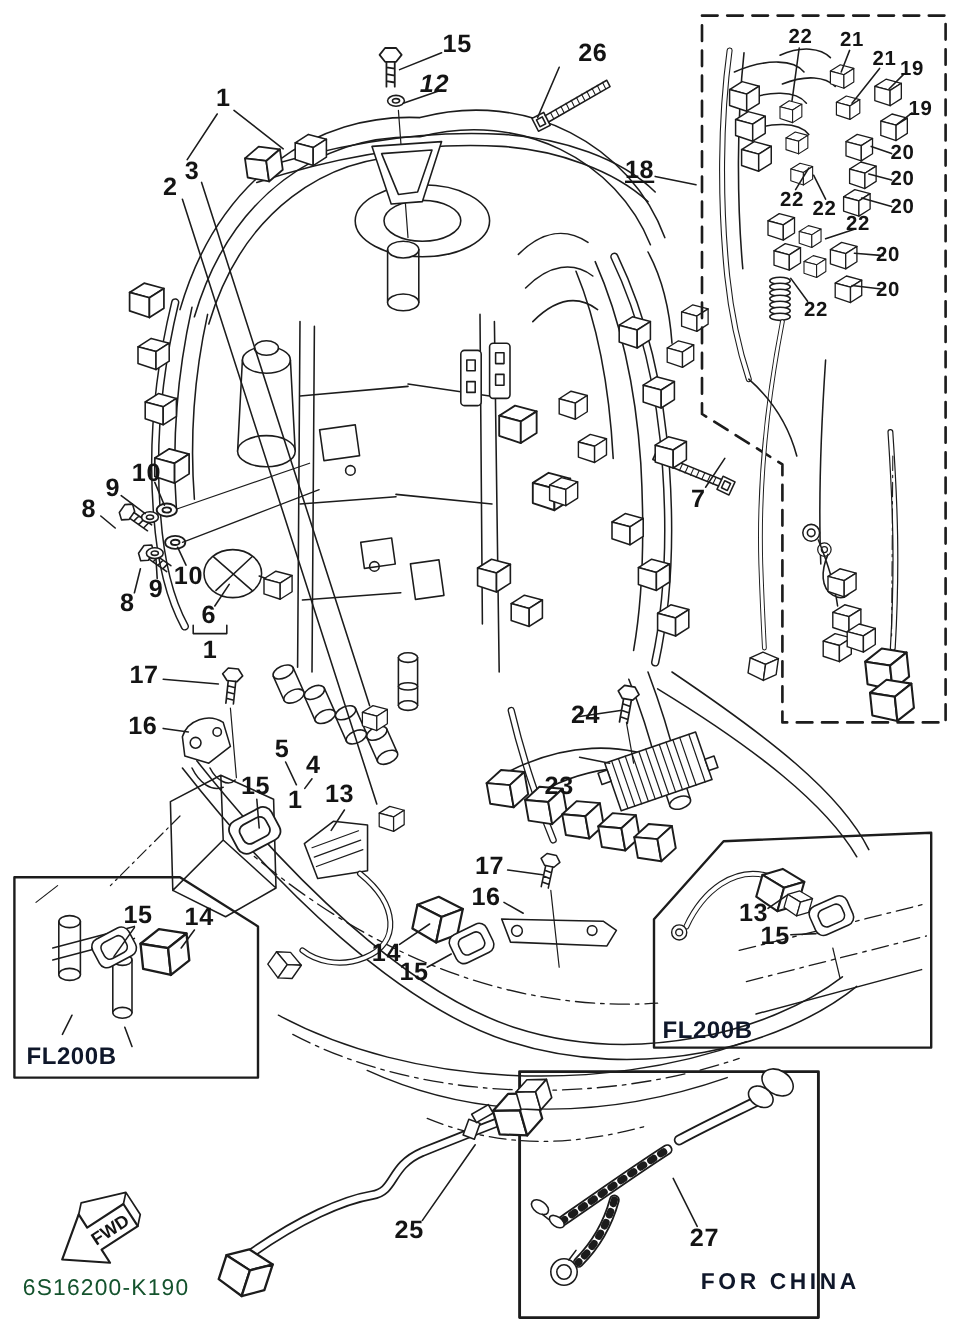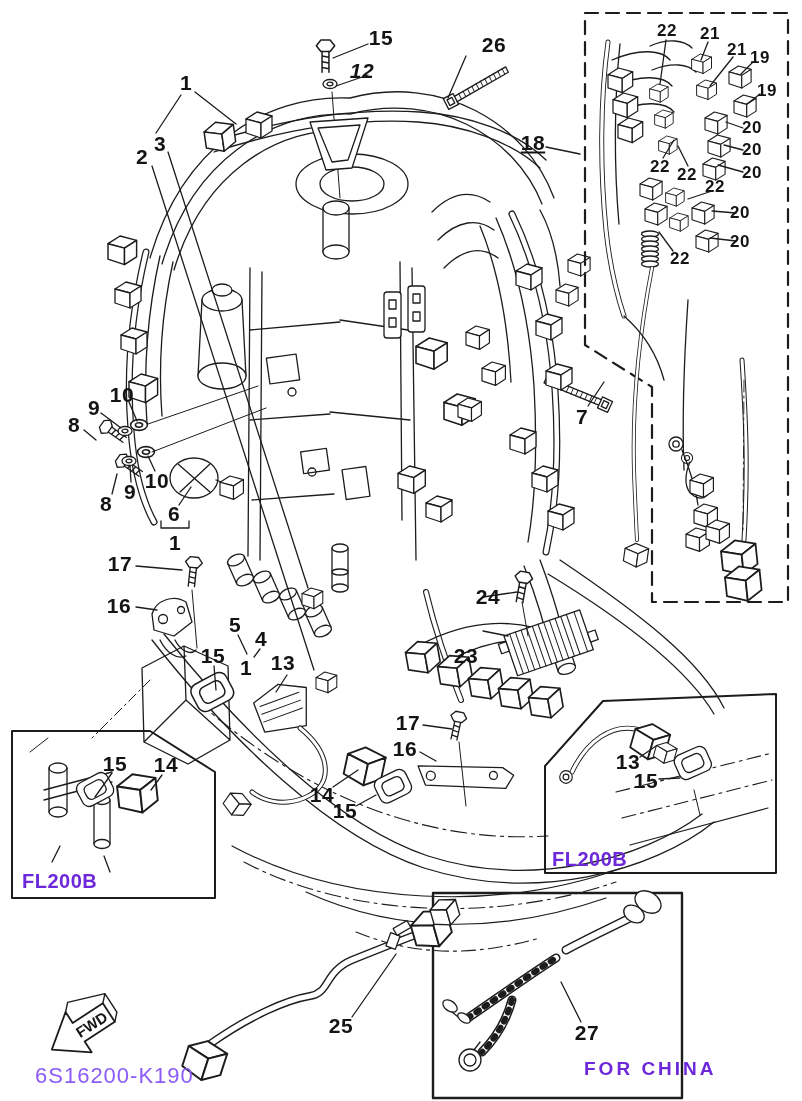--- a/index.html
+++ b/index.html
@@ -2,23 +2,23 @@
 <html><head>
 <meta charset="utf-8">
 <style>
   html,body{margin:0;padding:0;background:#e8e8e8;}
   .stage{position:relative;width:802px;height:1101px;background:#ffffff;overflow:hidden;
          font-family:"Liberation Sans",sans-serif;color:#111;}
   .stage svg{position:absolute;left:0;top:0;}
   .callout{position:absolute;transform:translate(-50%,-50%);font-weight:bold;font-size:21px;
            line-height:1;color:#141414;letter-spacing:0.5px;user-select:none;}
   .callout.small{font-size:17px;}
-  .box-label{position:absolute;font-weight:bold;font-size:20px;color:#6d28d9;letter-spacing:0.5px;text-align:center;}
+  .box-label{position:absolute;font-weight:bold;font-size:20px;color:#0f172a;letter-spacing:0.5px;text-align:center;}
   .china-label{letter-spacing:3px;font-size:19px;}
-  .part-code{position:absolute;left:35px;top:1063px;font-size:22px;color:#8b5cf6;letter-spacing:1px;}
+  .part-code{position:absolute;left:19px;top:1063px;font-size:19px;color:#14532d;letter-spacing:1px;}
 </style>
 </head>
 <body>
 
 <div class="stage">
 
 <svg width="802" height="1101" viewBox="0 0 802 1101" fill="none" stroke="#1c1c1c" stroke-width="1.3" stroke-linecap="round" stroke-linejoin="round">
   <defs>
     <g id="cube">
       <polygon points="0,7 11,0 26,4 15,11" fill="#fff"></polygon>

